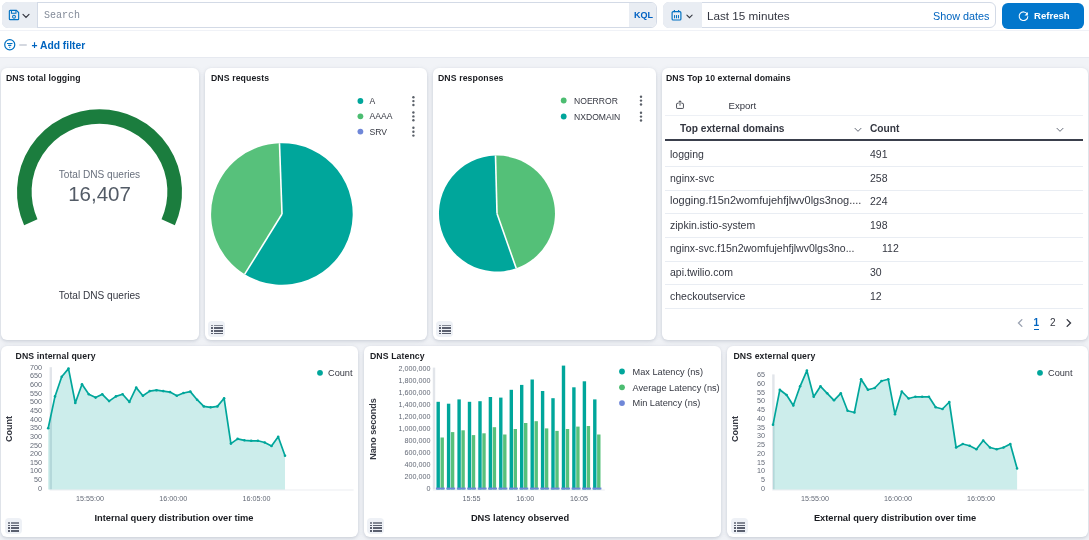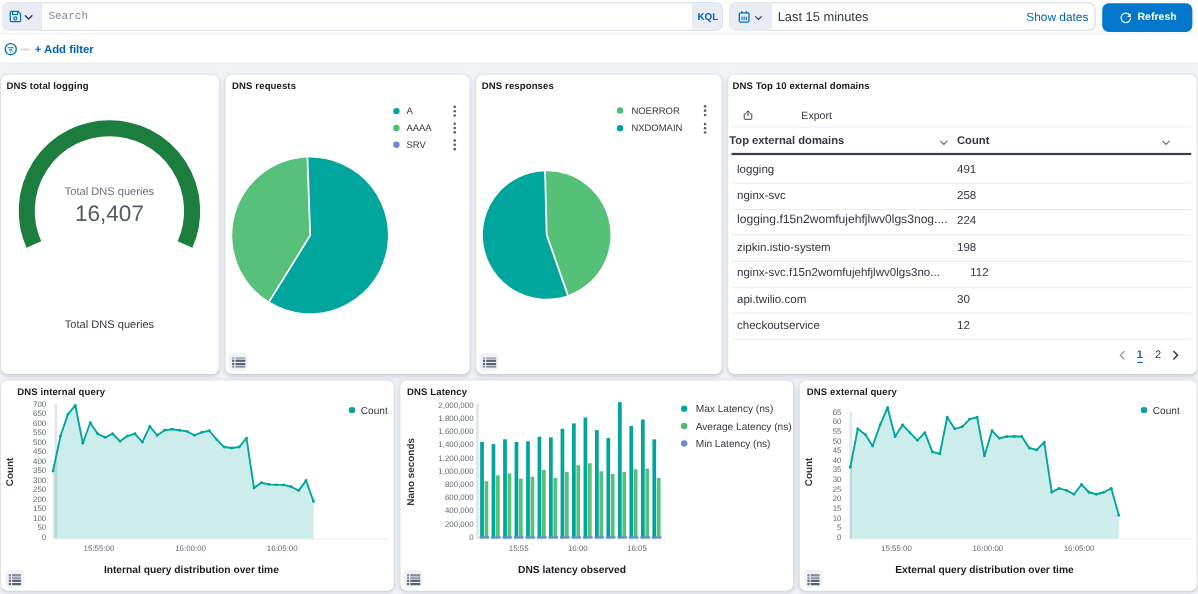--- a/index.html
+++ b/index.html
@@ -142,21 +142,21 @@
 </div>
 
 <div class="abs" style="left:662px;top:68px;width:426px;height:271.5px;">
  <div class="ptitle" style="left:4px;top:5px;">DNS Top 10 external domains</div>
  <svg class="abs" style="left:13px;top:31.5px;" width="10" height="10" viewBox="0 0 16 16">
   <path fill="none" stroke="#343741" stroke-width="1.4" d="M5.5 5.5h-2a1 1 0 0 0-1 1v6a1 1 0 0 0 1 1h9a1 1 0 0 0 1-1v-6a1 1 0 0 0-1-1h-2"></path>
   <path fill="none" stroke="#343741" stroke-width="1.4" d="M8 1.5v7.5M5.2 4 8 1.2 10.8 4"></path>
     </svg>
  <div class="abs" style="left:26.5px;top:31.5px;font-size:9.6px;color:#343741;margin-left:40px;">Export</div>
  <div class="abs" style="left:3px;top:46.5px;width:418px;height:1px;background:#edf0f5;"></div>
- <div class="abs" style="left:1px;top:54.5px;font-size:10.2px;font-weight:bold;color:#343741;text-align:right;">Top external domains</div>
+ <div class="abs" style="left:18px;top:54.5px;font-size:10.2px;font-weight:bold;color:#343741;text-align:right;">Top external domains</div>
  <svg class="abs" style="left:192px;top:58.5px;" width="8" height="6" viewBox="0 0 12 8">
       <path fill="none" stroke="#646a77" stroke-width="1.5" stroke-linecap="round" d="M1.5 1.5 6 6l4.5-4.5"></path>
     </svg>
  <div class="abs" style="left:208px;top:54.5px;font-size:10.2px;font-weight:bold;color:#343741;">Count</div>
  <svg class="abs" style="left:394px;top:58.5px;" width="8" height="6" viewBox="0 0 12 8">
       <path fill="none" stroke="#646a77" stroke-width="1.5" stroke-linecap="round" d="M1.5 1.5 6 6l4.5-4.5"></path>
     </svg>
  <div class="abs" style="left:3px;top:70.8px;width:418px;height:2.2px;background:#3a3f4c;"></div>
  <div class="abs" style="left:8px;top:79.9px;width:192px;font-size:10.5px;color:#343741;white-space:nowrap;overflow:hidden;">logging</div>
     <div class="abs" style="left:208px;top:79.9px;font-size:10.5px;color:#343741;">491</div>

